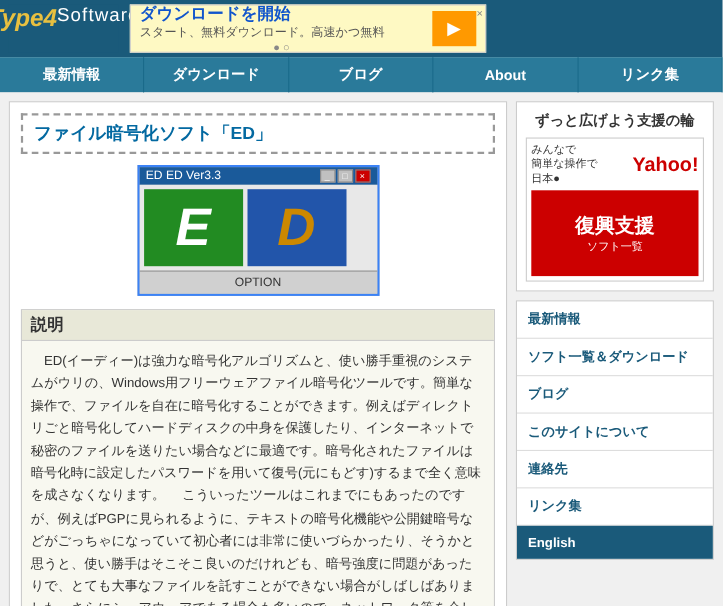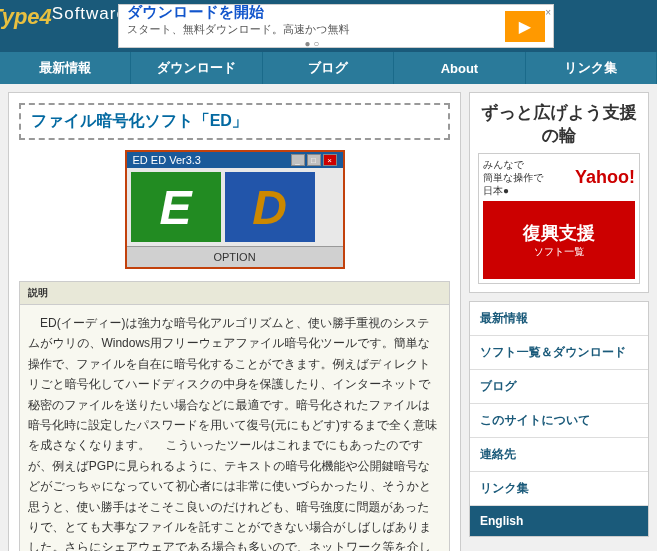--- a/index.html
+++ b/index.html
@@ -5,21 +5,21 @@
     * { margin: 0; padding: 0; box-sizing: border-box; }
     body { font-family: 'MS PGothic', 'Meiryo', sans-serif; font-size: 12px; background: #e8e8e8; width: 657px; }
 
     
     .header { background: #1a5a7a; display: flex; align-items: center; padding: 4px 8px; height: 52px; }
     .logo-box { width: 100px; height: 44px; background: #1a5a7a; display: flex; flex-direction: row; justify-content: center; }
     .logo-type { color: #e8c040; font-size: 22px; font-weight: bold; font-style: italic; line-height: 1; }
     .logo-software { color: white; font-size: 17px; letter-spacing: 1px; }
     .logo-num { color: #e8c040; font-size: 22px; font-weight: bold; font-style: italic; }
 
-    .ad-banner { margin-left: 10px; background: #ffffff; border: 1px solid #ccc; width: 436px; height: 44px; display: flex; align-items: center; padding: 4px 8px; position: relative; overflow: hidden; }
+    .ad-banner { margin-left: 10px; background: #fef9c3; border: 1px solid #ccc; width: 324px; height: 44px; display: flex; align-items: center; padding: 4px 8px; position: relative; overflow: hidden; }
     .ad-text-area { flex: 1; }
     .ad-title { font-size: 15px; font-weight: bold; color: #1155cc; }
     .ad-sub { font-size: 11px; color: #555; }
     .ad-button { background: #ff9900; color: white; border: none; padding: 6px 14px; font-size: 16px; cursor: pointer; margin-left: 8px; }
     .ad-x { position: absolute; top: 2px; right: 2px; font-size: 10px; color: #888; cursor: pointer; }
     .ad-dots { font-size: 10px; color: #888; text-align: center; margin-top: 1px; }
 
     
     .nav { background: #2a7a9a; display: flex; height: 32px; }
     .nav-item { flex: 1; display: flex; align-items: center; justify-content: center; color: white; font-size: 13px; cursor: pointer; border-right: 1px solid #1a6a8a; font-weight: bold; }
@@ -27,42 +27,42 @@
     
     .main-layout { display: flex; background: #f0f0f0; }
 
     
     .left-content { flex: 1; padding: 10px; background: white; border: 1px solid #ccc; margin: 8px 4px 8px 8px; }
 
     .page-title-box { border: 2px dashed #999; padding: 6px 10px; margin-bottom: 10px; }
     .page-title { font-size: 16px; font-weight: bold; color: #0369a1; }
 
     
-    .ed-window { background: #c0c0c0; border: 2px solid #c2410c; width: 220px; margin: 0 auto 12px auto; }
+    .ed-window { background: #c0c0c0; border: 2px solid #3b82f6; width: 220px; margin: 0 auto 12px auto; }
     .ed-titlebar { background: #1a5a9a; color: white; font-size: 11px; padding: 2px 6px; display: flex; justify-content: space-between; align-items: center; }
     .ed-win-controls { display: flex; gap: 2px; }
     .ed-win-btn { width: 14px; height: 12px; background: #c0c0c0; border: 1px solid #888; font-size: 8px; display: flex; align-items: center; justify-content: center; cursor: pointer; }
     .ed-win-close { background: #cc0000; color: white; }
     .ed-body { display: flex; background: #e8e8e8; padding: 4px; gap: 4px; }
     .ed-green-box { background: #228b22; width: 90px; height: 70px; display: flex; align-items: center; justify-content: center; }
     .ed-e-letter { color: white; font-size: 48px; font-weight: bold; font-style: italic; }
     .ed-blue-box { background: #2255aa; width: 90px; height: 70px; display: flex; align-items: center; justify-content: center; }
     .ed-d-letter { color: #cc8800; font-size: 48px; font-weight: bold; font-style: italic; }
     .ed-option { background: #d0d0d0; border-top: 1px solid #999; padding: 4px; text-align: center; font-size: 11px; color: #333; }
 
     
     .section-box { border: 1px solid #ccc; background: #f8f8f0; margin-bottom: 10px; }
-    .section-title { background: #e8e8d8; padding: 4px 8px; font-size: 10px; font-weight: bold; border-bottom: 1px solid #ccc; color: #333; }
+    .section-title { background: #e8e8d8; padding: 4px 8px; font-size: 15px; font-weight: bold; border-bottom: 1px solid #ccc; color: #333; }
     .section-body { padding: 8px; font-size: 12px; line-height: 1.7; color: #333; }
 
     
     .right-sidebar { width: 180px; margin: 8px 8px 8px 4px; }
 
     .support-box { background: white; border: 1px solid #ccc; padding: 8px; margin-bottom: 8px; text-align: center; }
-    .support-title { font-size: 17px; font-weight: bold; color: #333; margin-bottom: 6px; }
+    .support-title { font-size: 13px; font-weight: bold; color: #333; margin-bottom: 6px; }
     .yahoo-badge { border: 1px solid #ccc; padding: 4px; }
     .yahoo-top { display: flex; justify-content: space-between; align-items: center; font-size: 10px; }
     .yahoo-brand { color: #cc0000; font-weight: bold; font-size: 18px; }
     .ganbare-text { font-size: 10px; color: #333; text-align: left; line-height: 1.3; }
     .fukko-box { background: #cc0000; color: white; padding: 20px; margin-top: 4px; }
     .fukko-main { font-size: 18px; font-weight: bold; }
     .fukko-sub { font-size: 10px; }
 
     .sidebar-nav { background: white; border: 1px solid #ccc; }
     .sidebar-nav-item { padding: 8px 10px; border-bottom: 1px solid #ddd; font-size: 12px; color: #1a5a7a; cursor: pointer; font-weight: bold; }

